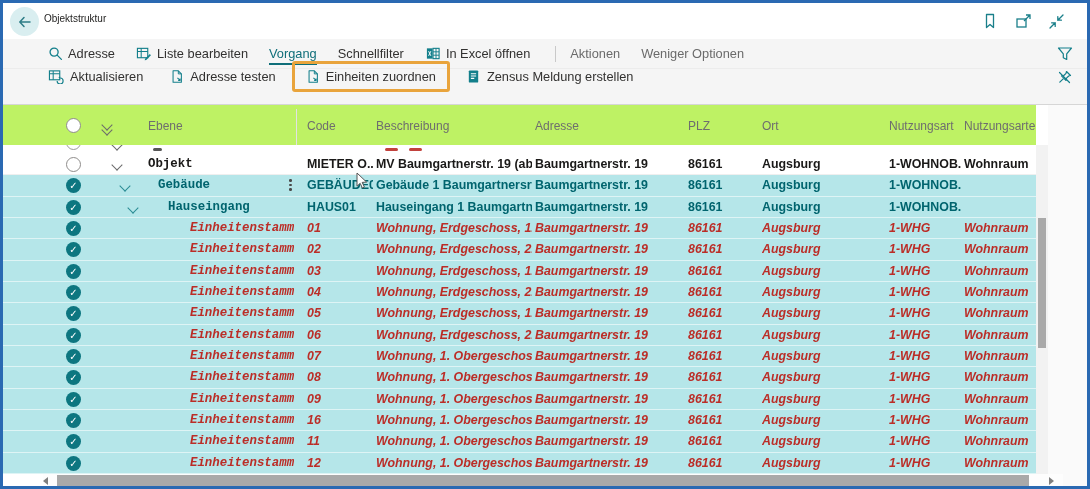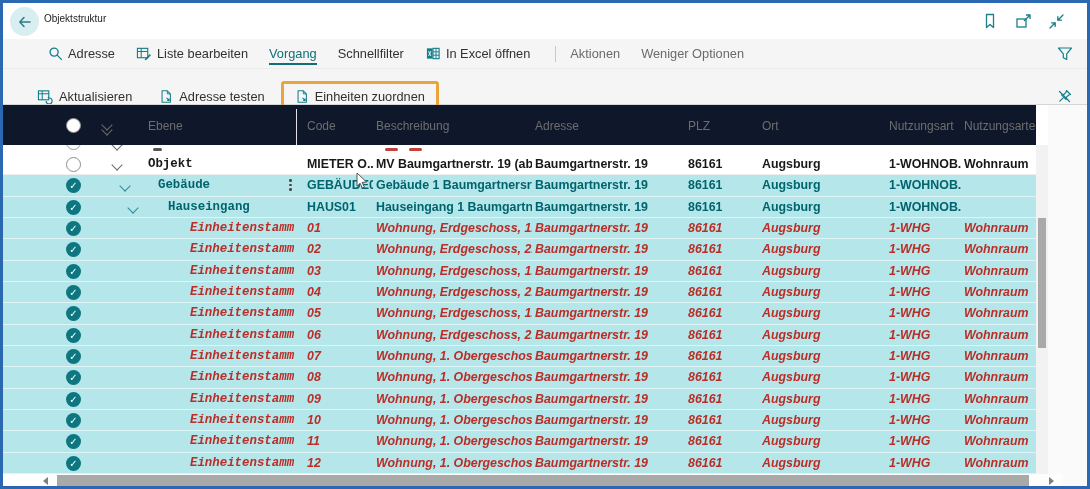--- a/index.html
+++ b/index.html
@@ -11,29 +11,29 @@
   .tb-icons{position:absolute;right:22px;top:9px;display:flex;gap:15px;}
   .tb-icons .icn{width:18px;height:18px;display:inline-flex;align-items:center;justify-content:center;cursor:pointer;}
   
   .cmdbar{position:absolute;left:0;top:36px;width:1084px;height:66px;background:#f5f5f5;border-bottom:1px solid #d6d6d6;box-sizing:border-box;}
   .menu-row{position:absolute;left:0;top:0;width:100%;height:30px;display:flex;align-items:center;padding-left:45px;box-sizing:border-box;border-bottom:1px solid #ececec;}
   .menu-item{display:flex;align-items:center;gap:5px;margin-right:21px;font-size:12.8px;color:#323130;cursor:pointer;white-space:nowrap;}
   .menu-item.active{color:#0f6e79;border-bottom:2px solid #0f6e79;padding-bottom:2px;margin-bottom:-4px;}
   .menu-item.muted{color:#6a6a6a;}
   .menu-sep{width:1px;height:16px;background:#c9c9c9;margin:0 14px 0 4px;}
   .menu-filter{margin-left:auto;margin-right:14px;cursor:pointer;display:flex;}
-  .action-row{position:absolute;left:0;top:30px;width:100%;height:35px;display:flex;align-items:flex-end;padding-left:34px;box-sizing:border-box;}
+  .action-row{position:absolute;left:0;top:30px;width:100%;height:35px;display:flex;align-items:flex-start;padding-left:45px;box-sizing:border-box;}
   .action-item{display:flex;align-items:center;gap:6px;margin-right:27px;font-size:12.8px;color:#323130;cursor:pointer;white-space:nowrap;}
   .hl-box{border:3px solid #e9a43c;border-radius:3px;padding:5px 11px;margin:-8px 16px -8px -11px;display:flex;align-items:center;}
   .hl-box .action-item{margin-right:0;}
   .action-pin{margin-left:auto;margin-right:14px;cursor:pointer;display:flex;}
   .icn{display:inline-flex;align-items:center;justify-content:center;line-height:0;}
   
   .grid{position:absolute;left:0;top:102px;width:1084px;height:381px;background:#fff;}
-  .grid-header{position:absolute;left:0;top:0;width:1033px;height:40px;background:#0f172a;}
+  .grid-header{position:absolute;left:0;top:0;width:1033px;height:40px;background:#bef264;}
   .hdr-label{position:absolute;top:14px;font-size:12px;color:#6e6e6e;white-space:nowrap;overflow:hidden;}
   .hdr-circle{position:absolute;left:63px;top:13px;width:15px;height:15px;border:1.5px solid #8f8d8b;border-radius:50%;box-sizing:border-box;cursor:pointer;background:#fff;}
   .chev{position:absolute;width:7px;height:7px;border-left:1.6px solid #6b6b6b;border-bottom:1.6px solid #6b6b6b;transform:rotate(-45deg);}
   .hdr-chev1{left:100px;top:16px;}
   .hdr-chev2{left:100px;top:21px;}
   .freeze-line{position:absolute;left:293px;top:4px;width:1px;height:45px;background:#e2e2e2;}
   
   .sliver{position:absolute;left:0;top:40px;width:1033px;height:9px;background:#fff;overflow:hidden;border-bottom:1px solid #e6e6e6;}
   .sliver .s-circle{position:absolute;left:63px;top:-10px;width:15px;height:15px;border:1.5px solid #9a9a9a;border-radius:50%;box-sizing:border-box;}
   .sliver .s-chev{left:110px;top:-4px;}
@@ -185,20 +185,29 @@
             <span class="icn">
               <svg width="14" height="15" viewBox="0 0 16 16">
                 <path d="M3.5 1.5h6l3.5 3.5v9.5h-9.5z" fill="none" stroke="#137f8b" stroke-width="1.2" stroke-linejoin="round"></path>
                 <path d="M9.5 1.5V5H13" fill="none" stroke="#137f8b" stroke-width="1.1"></path>
                 <path d="M8.5 9.5l3 3m0-2.2v2.2h-2.2" fill="none" stroke="#137f8b" stroke-width="1.2"></path>
               </svg>
             </span>
             <span>Einheiten zuordnen</span>
           </span>
         </span>
+        <span class="action-item">
+          <span class="icn">
+            <svg width="15" height="15" viewBox="0 0 16 16">
+              <rect x="3" y="1.5" width="10" height="13" rx="1" fill="#137f8b"></rect>
+              <path d="M5.2 5h5.6M5.2 7.5h5.6M5.2 10h3.6" stroke="#fff" stroke-width="1.1"></path>
+            </svg>
+          </span>
+          <span>Zensus Meldung erstellen</span>
+        </span>
         <span class="icn action-pin">
           <svg width="16" height="16" viewBox="0 0 16 16">
             <path d="M9.5 2.5l4 4-1.8.5-2.2 2.2-.4 2.3-4.6-4.6 2.3-.4 2.2-2.2.5-1.8z" fill="none" stroke="#137f8b" stroke-width="1.2" stroke-linejoin="round"></path>
             <path d="M6.2 9.8L2.8 13.2M2.5 3.5l10 10" stroke="#137f8b" stroke-width="1.2" stroke-linecap="round"></path>
           </svg>
         </span>
       </div>
   </div>
 
   <div class="grid">
@@ -362,21 +371,21 @@
           <span class="cell c-beschr">Wohnung, 1. Obergeschoss, ...</span>
           <span class="cell c-adresse">Baumgartnerstr. 19</span>
           <span class="cell c-plz">86161</span>
           <span class="cell c-ort">Augsburg</span>
           <span class="cell c-nutzart">1-WHG</span>
           <span class="cell c-nutzartk">Wohnraum</span>
         </div>
         <div class="row st-red">
           <span class="sel chk">✓</span>
           <span class="cell c-ebene" style="left: 187px;">Einheitenstamm</span>
-          <span class="cell c-code">10</span>
+          <span class="cell c-code">16</span>
           <span class="cell c-beschr">Wohnung, 1. Obergeschoss, ...</span>
           <span class="cell c-adresse">Baumgartnerstr. 19</span>
           <span class="cell c-plz">86161</span>
           <span class="cell c-ort">Augsburg</span>
           <span class="cell c-nutzart">1-WHG</span>
           <span class="cell c-nutzartk">Wohnraum</span>
         </div>
         <div class="row st-red">
           <span class="sel chk">✓</span>
           <span class="cell c-ebene" style="left: 187px;">Einheitenstamm</span>

